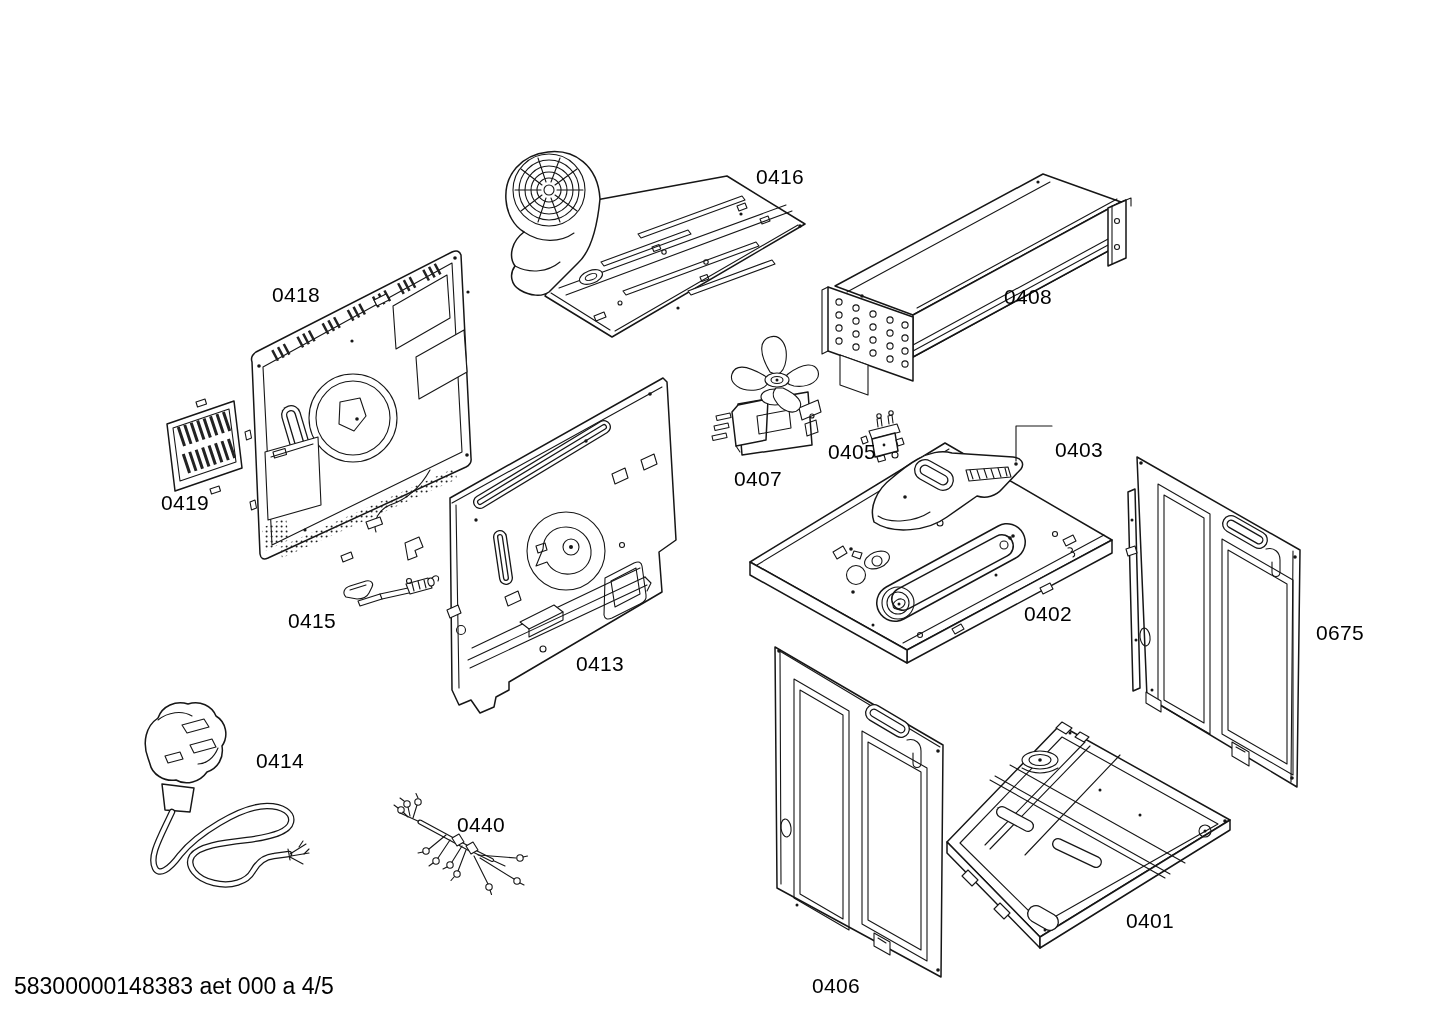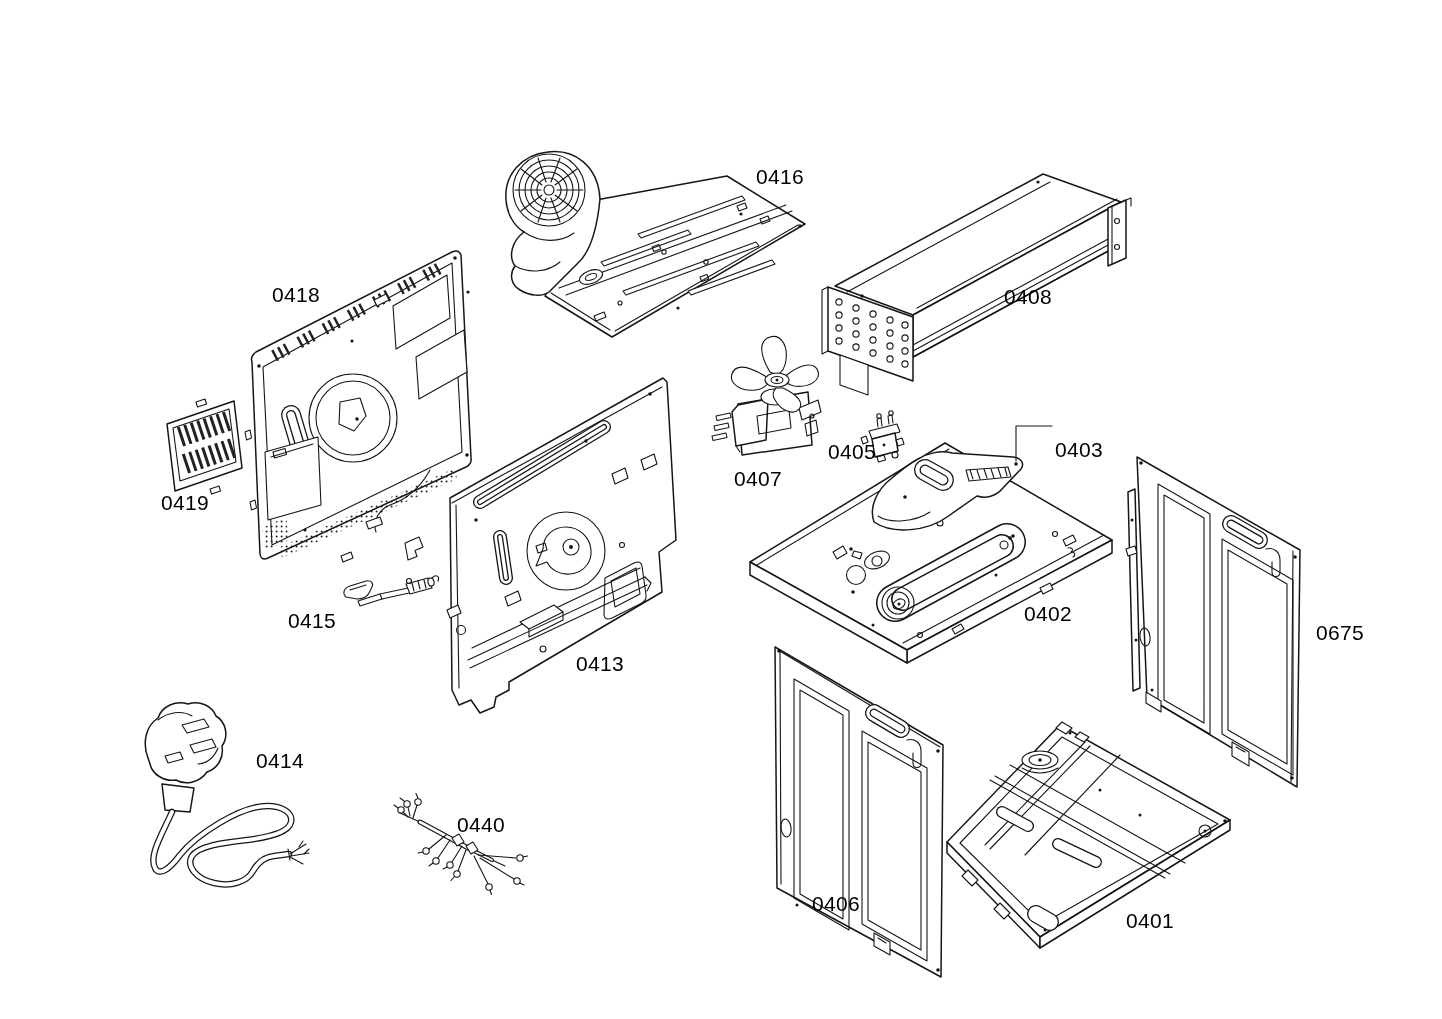--- a/index.html
+++ b/index.html
@@ -446,17 +446,18 @@
 <div class="part-label" style="left:161px; top:492px;">0419</div>
 <div class="part-label" style="left:734px; top:468px;">0407</div>
 <div class="part-label" style="left:828px; top:441px;">0405</div>
 <div class="part-label" style="left:1055px; top:411px;margin-top:28px;">0403</div>
 <div class="part-label" style="left:1024px; top:603px;">0402</div>
 <div class="part-label" style="left:1316px; top:622px;">0675</div>
 <div class="part-label" style="left:288px; top:610px;">0415</div>
 <div class="part-label" style="left:576px; top:653px;">0413</div>
 <div class="part-label" style="left:228px; top:750px;margin-left:28px;">0414</div>
 <div class="part-label" style="left:457px; top:814px;text-align:right;">0440</div>
-<div class="part-label" style="left:812px; top:893px;">0406</div>
+<div class="part-label" style="left:812px; top:975px;">0406</div>
 <div class="part-label" style="left:1126px; top:910px;">0401</div>
 
+<div class="footer-code">58300000148383 aet 000 a 4/5</div>
 
 </div>
 
 </body></html>

